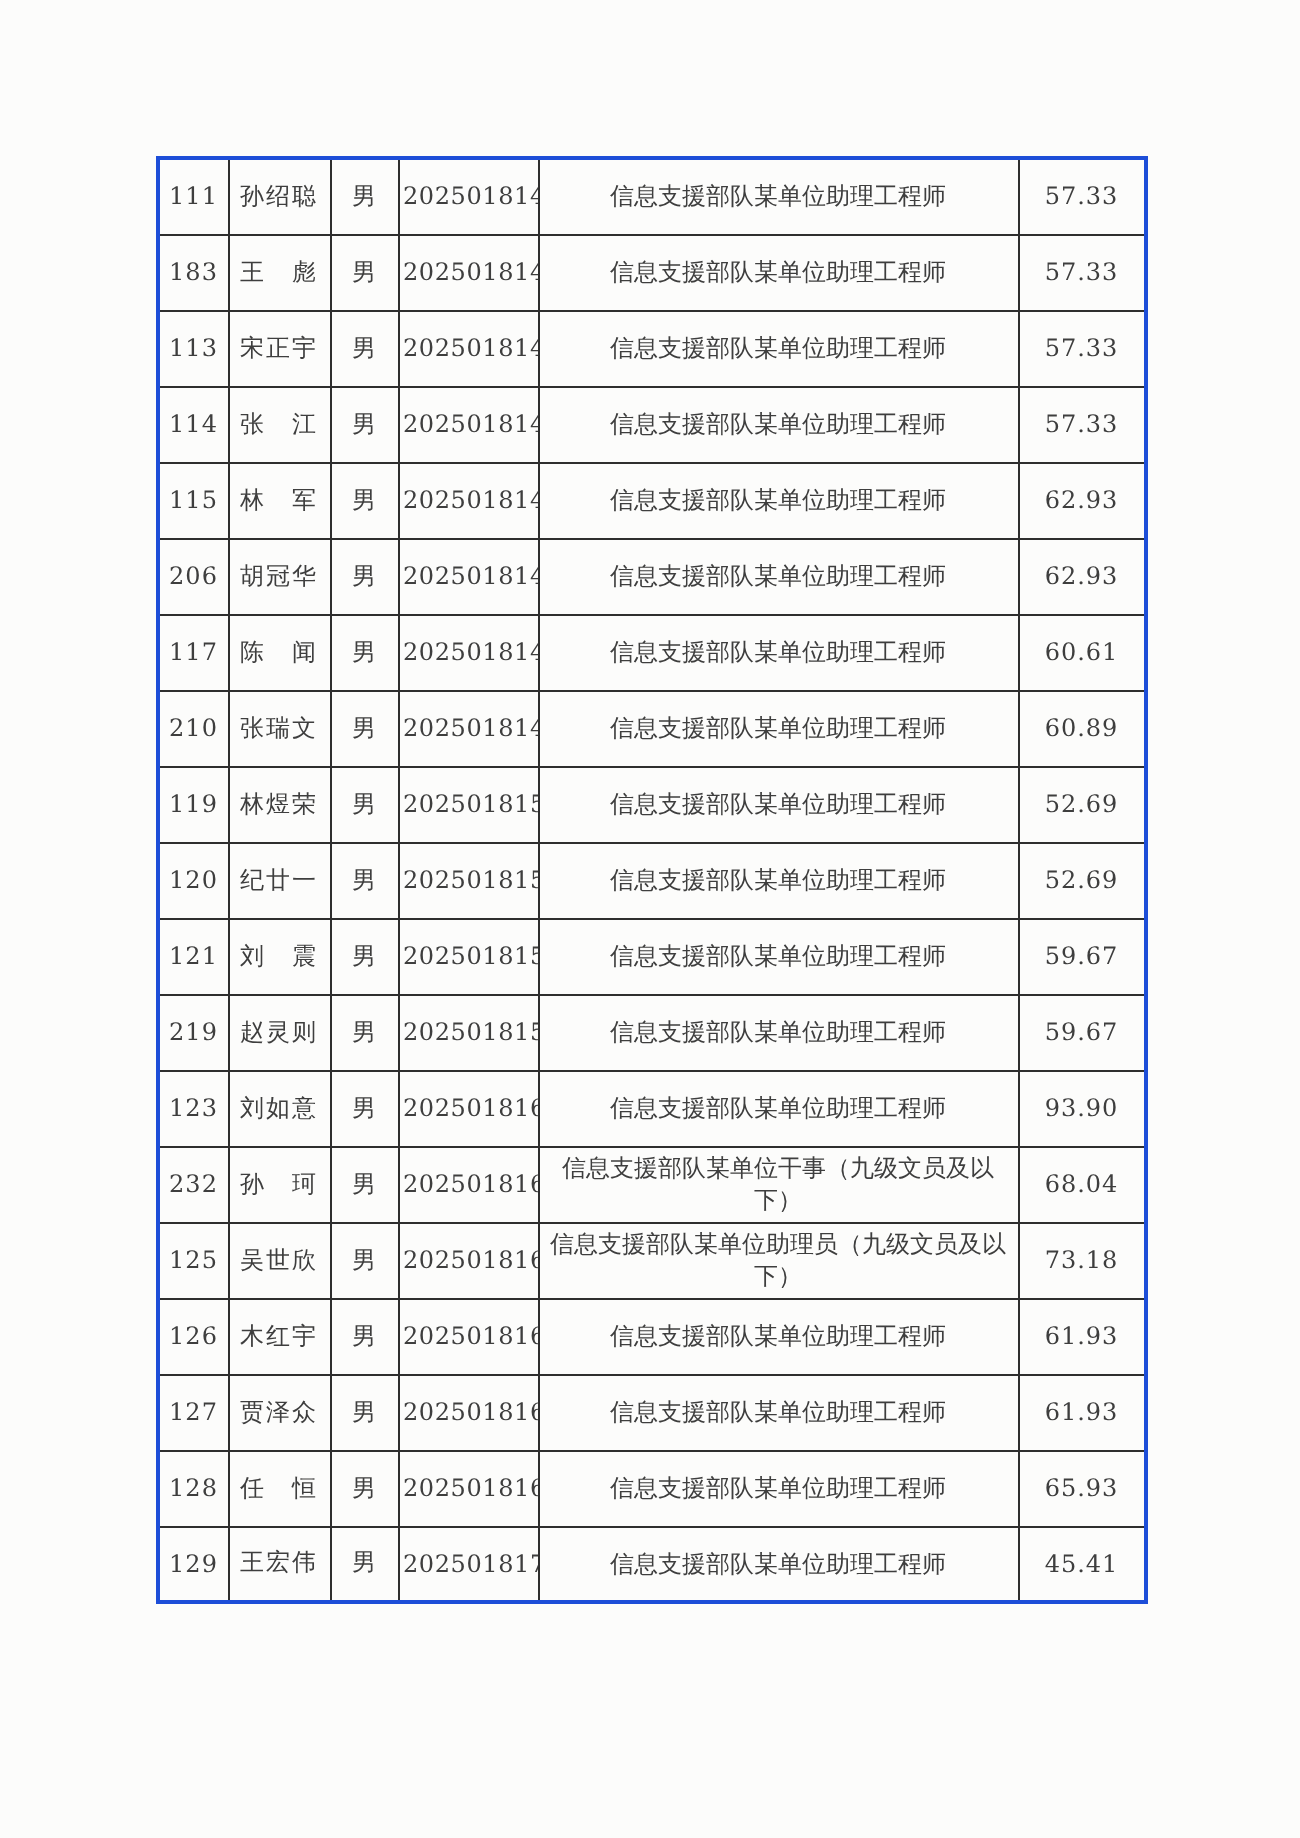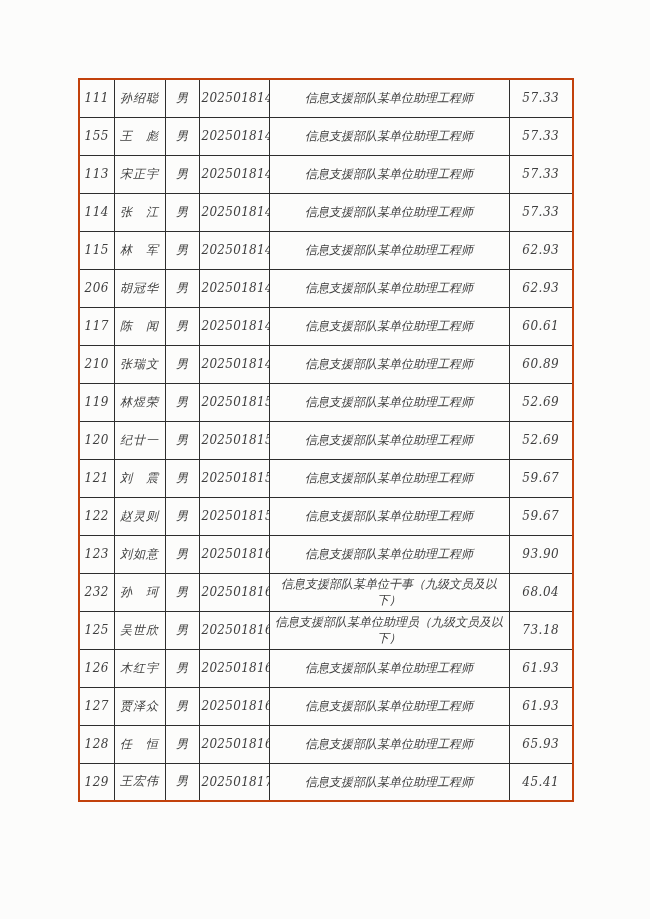--- a/index.html
+++ b/index.html
@@ -33,22 +33,21 @@
     text-align: center;
     vertical-align: middle;
     font-size: 12px;
     padding: 1px 2px;
     overflow: hidden;
   }
   .score-table tr {
     height: 38px;
   }
   .score-table {
-    border: 2px solid #c2410c;
-    font-style: italic;
+    border: 2px solid #1d4ed8;
   }
   .col-no      { font-size: 12px; letter-spacing: 0.5px; }
   .col-name    { letter-spacing: 1px; }
   .col-gender  { }
   .col-id      { font-size: 12px; letter-spacing: 0.3px; }
   .col-position{ font-size: 12px; line-height: 16px; padding: 1px 4px; }
   .col-score   { font-size: 12px; letter-spacing: 0.5px; }
 </style>
 </head>
 <body>
@@ -66,21 +65,21 @@
     <tbody>
         <tr>
     <td class="col-no">111</td>
     <td class="col-name">孙绍聪</td>
     <td class="col-gender">男</td>
     <td class="col-id">2025018142</td>
     <td class="col-position">信息支援部队某单位助理工程师</td>
     <td class="col-score">57.33</td>
   </tr>
         <tr>
-    <td class="col-no">155</td>
+    <td class="col-no">183</td>
     <td class="col-name">王　彪</td>
     <td class="col-gender">男</td>
     <td class="col-id">2025018142</td>
     <td class="col-position">信息支援部队某单位助理工程师</td>
     <td class="col-score">57.33</td>
   </tr>
         <tr>
     <td class="col-no">113</td>
     <td class="col-name">宋正宇</td>
     <td class="col-gender">男</td>
@@ -146,21 +145,21 @@
   </tr>
         <tr>
     <td class="col-no">121</td>
     <td class="col-name">刘　震</td>
     <td class="col-gender">男</td>
     <td class="col-id">2025018156</td>
     <td class="col-position">信息支援部队某单位助理工程师</td>
     <td class="col-score">59.67</td>
   </tr>
         <tr>
-    <td class="col-no">122</td>
+    <td class="col-no">219</td>
     <td class="col-name">赵灵则</td>
     <td class="col-gender">男</td>
     <td class="col-id">2025018156</td>
     <td class="col-position">信息支援部队某单位助理工程师</td>
     <td class="col-score">59.67</td>
   </tr>
         <tr>
     <td class="col-no">123</td>
     <td class="col-name">刘如意</td>
     <td class="col-gender">男</td>

